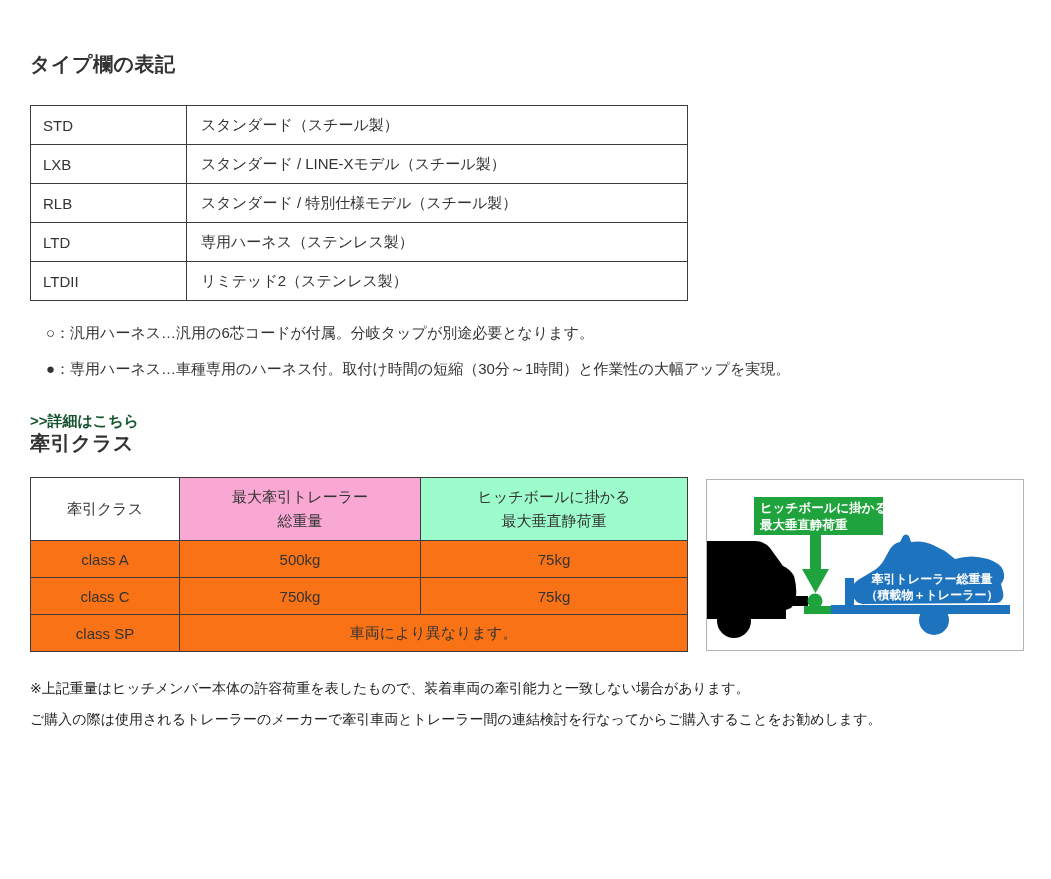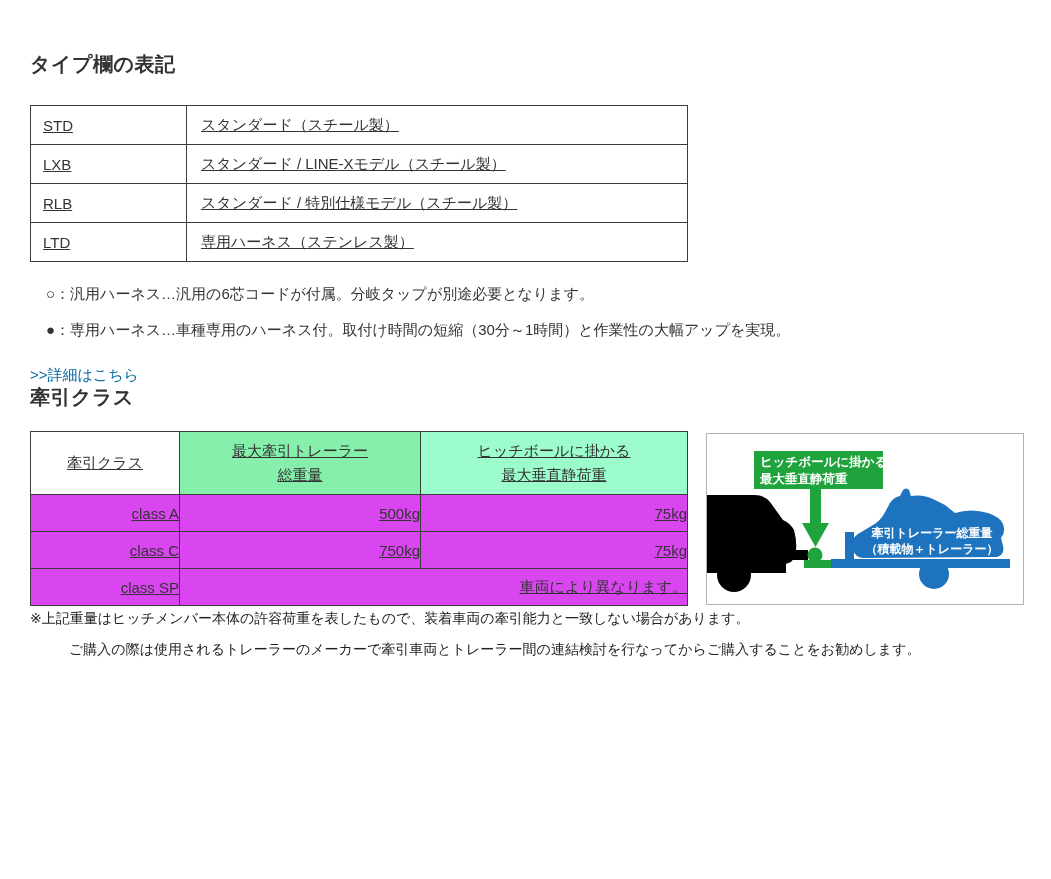--- a/index.html
+++ b/index.html
@@ -8,62 +8,62 @@
     font-family:"Liberation Sans","DejaVu Sans",sans-serif;
     color:#333;
     -webkit-font-smoothing:antialiased;
   }
   .page{padding:52px 42px 0 30px;}
   h2.sec{
     font-size:20px;font-weight:700;color:#333;margin:0;line-height:24px;
     letter-spacing:.5px;
   }
   
-  table{border-collapse:collapse;table-layout:fixed;text-decoration:underline;}
+  table{border-collapse:collapse;table-layout:fixed;}
   .t1{width:658px;margin-top:29px;}
   .t1 td{
     border:1px solid #3c3c3c;height:36px;font-size:15px;color:#333;
     vertical-align:middle;background:#fff;
   }
   .t1 td.c1{width:142px;padding-left:12px;}
   .t1 td.c2{padding-left:14px;}
   
   .h2-sp{margin-top:32px;}
   p.body{font-size:15px;color:#333;margin:16px;line-height:20px;}
   p.body.first{margin-top:22px;}
   p.body.next{margin-top:8px;}
   .detail{
-    display:inline-block;font-size:15px;font-weight:400;color:#0369a1;
-    margin-top:9px;line-height:20px;cursor:pointer;text-decoration:none;
+    display:inline-block;font-size:15px;font-weight:700;color:#14532d;
+    margin-top:16px;line-height:20px;cursor:pointer;text-decoration:none;
   }
   
   .h2-tow{margin-top:16px;}
   .tow-row{display:flex;align-items:flex-start;margin-top:22px;}
   .t2{width:658px;flex:0 0 auto;}
   .t2 th,.t2 td{
     border:1px solid #3c3c3c;text-align:center;vertical-align:middle;
     font-size:15px;color:#333;font-weight:400;padding:0;
   }
   .t2 th{height:62px;line-height:24px;}
   .t2 th.h1{width:148px;background:#ffffff;}
-  .t2 th.h2{width:240px;background:#86efac;}
+  .t2 th.h2{width:240px;background:#f9a8d4;}
   .t2 th.h3{background:#9cfccb;}
-  .t2 td{height:36px;background:#d946ef;text-align:right;}
+  .t2 td{height:36px;background:#f97316;}
   
   .illus{
     margin-left:18px;width:316px;height:170px;border:1px solid #b3b3b3;
     background:#fff;flex:0 0 auto;margin-top:2px;
   }
   .illus svg{display:block;}
   .svg-label{font-size:12.5px;font-weight:700;fill:#ffffff;}
   .svg-label2{font-size:12px;font-weight:700;fill:#ffffff;}
   
   p.note{font-size:14px;color:#222;margin:0;line-height:19px;}
-  p.note.n1{margin-top:3px;}
-  p.note.n2{margin-top:12px;margin-left:39px;}
+  p.note.n1{margin-top:27px;}
+  p.note.n2{margin-top:12px;}
 </style>
 </head>
 <body>
 
 <div class="page">
 
   <h2 class="sec">タイプ欄の表記</h2>
 
   <table class="t1">
     <tbody>
@@ -75,20 +75,24 @@
         <td class="c1">LXB</td>
         <td class="c2">スタンダード / LINE-Xモデル（スチール製）</td>
       </tr>
       <tr>
         <td class="c1">RLB</td>
         <td class="c2">スタンダード / 特別仕様モデル（スチール製）</td>
       </tr>
       <tr>
         <td class="c1">LTD</td>
         <td class="c2">専用ハーネス（ステンレス製）</td>
+      </tr>
+      <tr>
+        <td class="c1">LTDII</td>
+        <td class="c2">リミテッド2（ステンレス製）</td>
       </tr>
     </tbody>
   </table>
 
   <p class="body first">○：汎用ハーネス…汎用の6芯コードが付属。分岐タップが別途必要となります。</p>
   <p class="body next">●：専用ハーネス…車種専用のハーネス付。取付け時間の短縮（30分～1時間）と作業性の大幅アップを実現。</p>
   <div><a class="detail">&gt;&gt;詳細はこちら</a></div>
 
   <h2 class="sec h2-tow">牽引クラス</h2>
 

